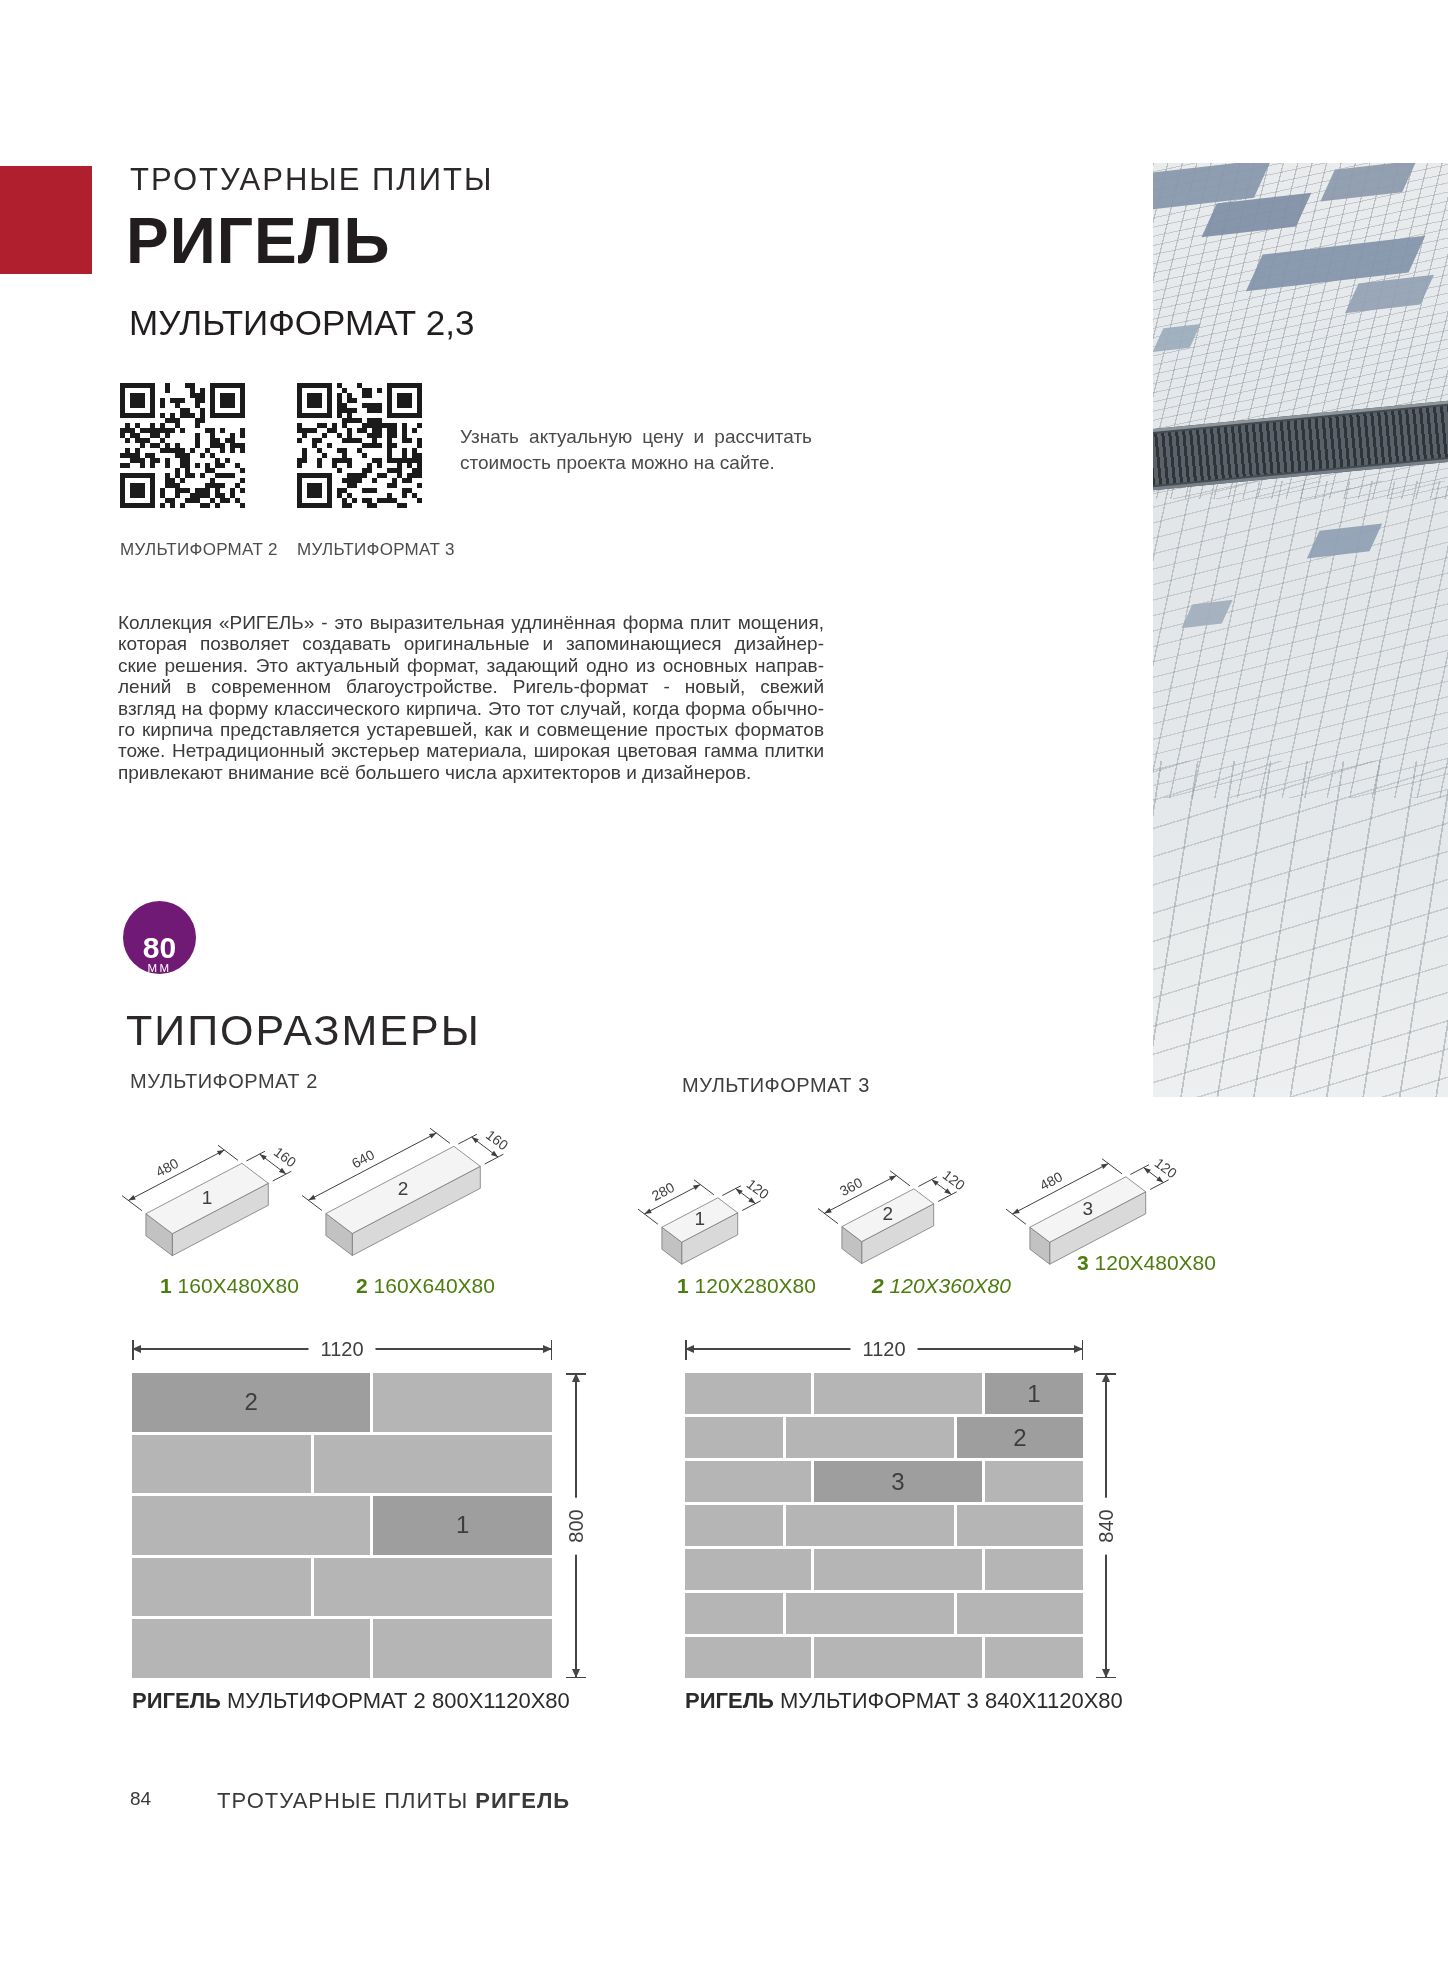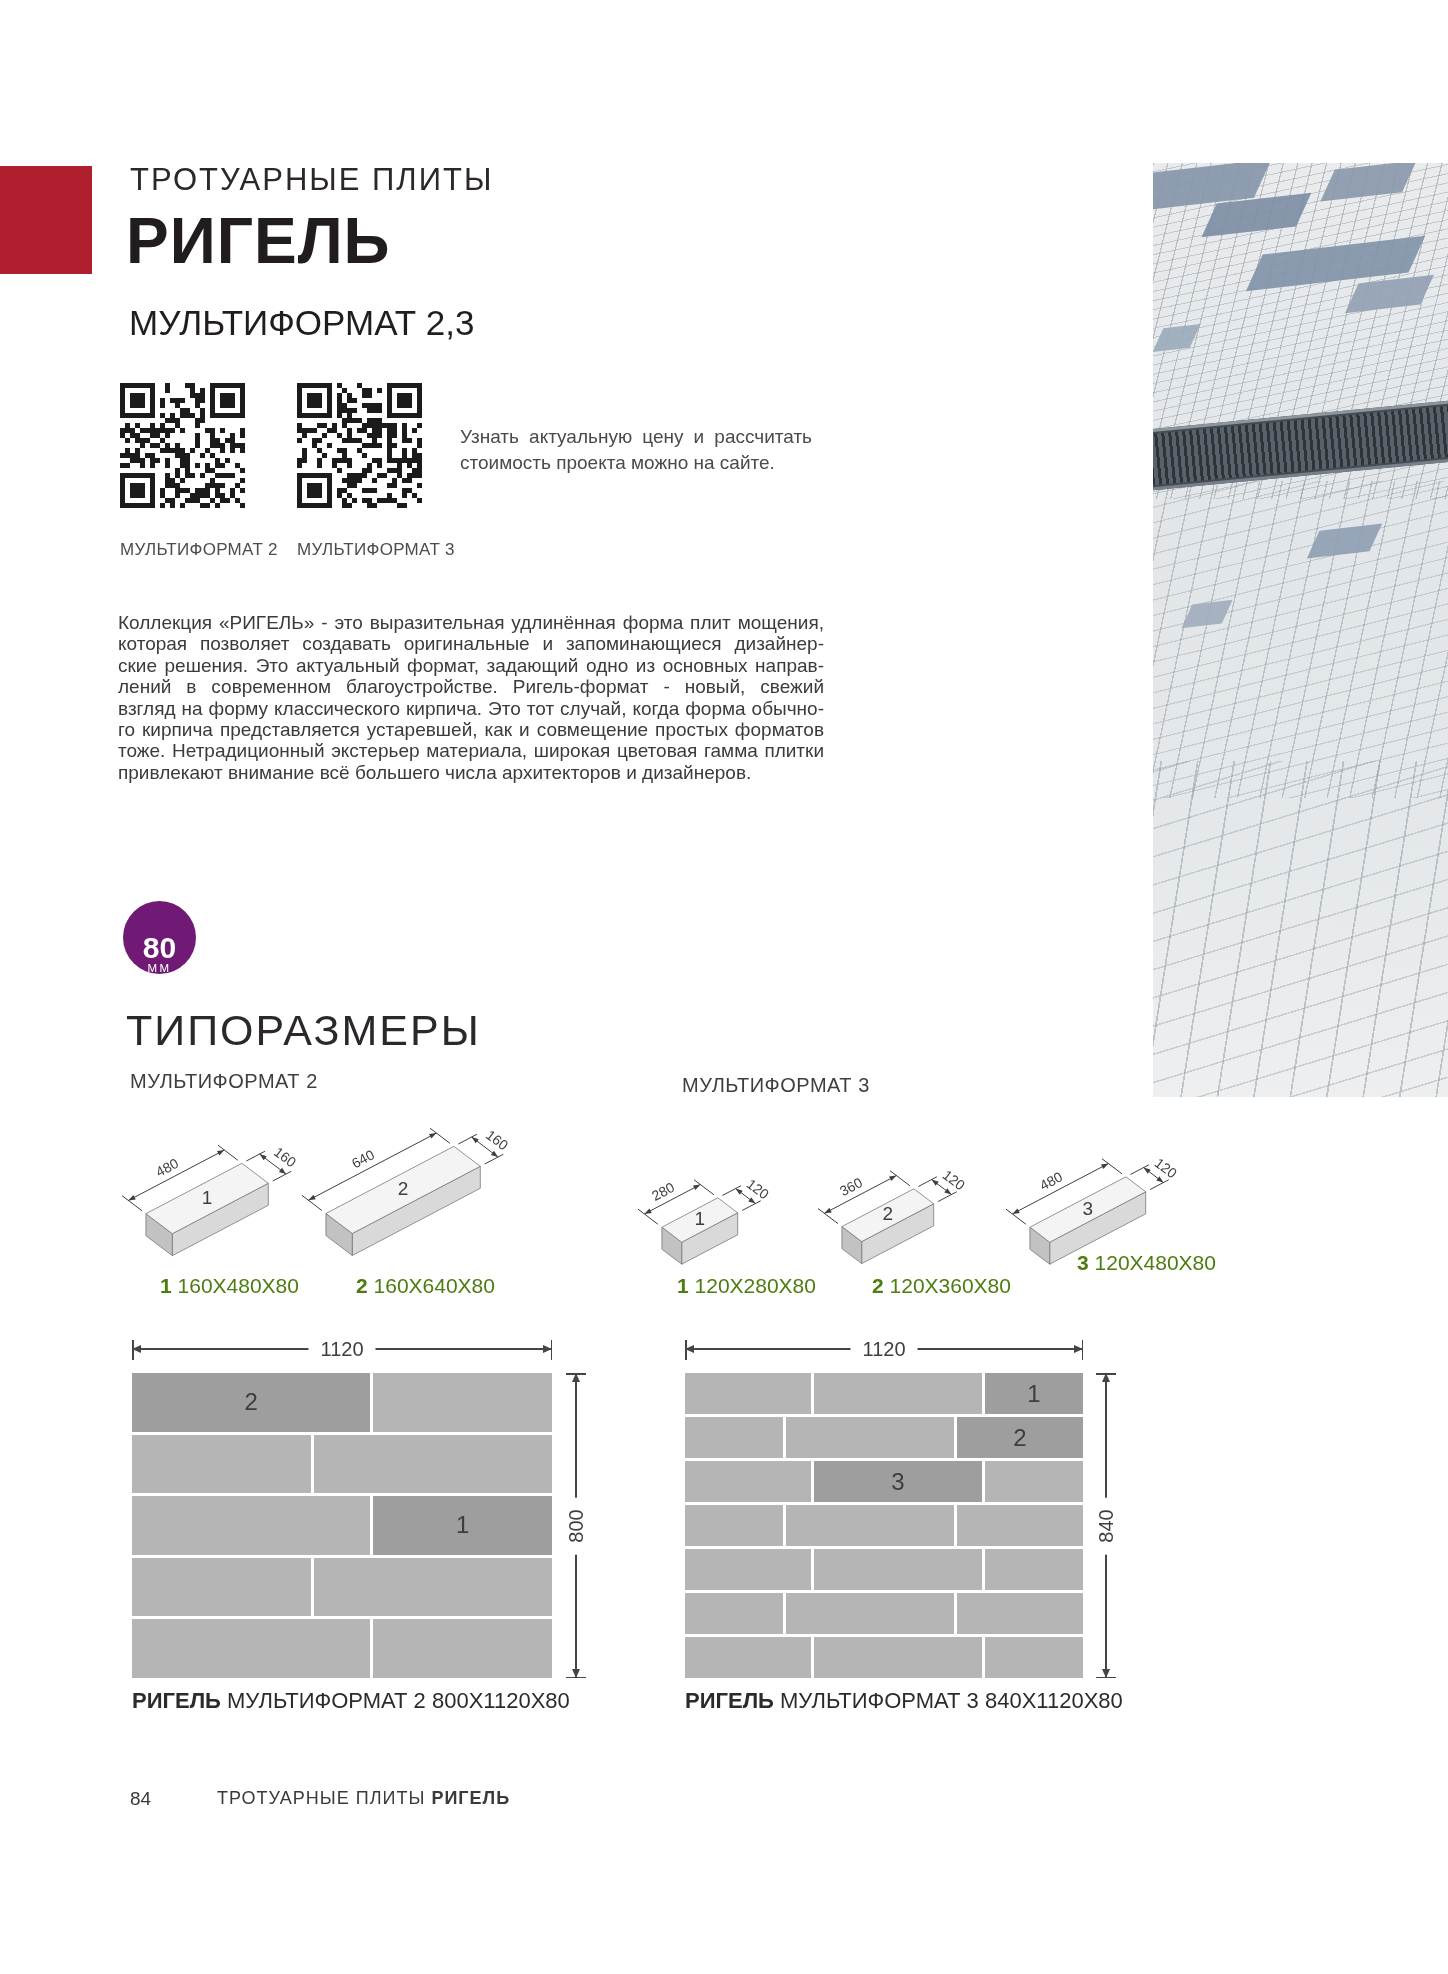--- a/index.html
+++ b/index.html
@@ -60,21 +60,21 @@
   .dimv .arr.b{bottom:0;border-top:9px solid #454545}
   .dimv .tick{position:absolute;left:-9px;width:20px;height:1.5px;background:#454545}
   .dimv .tick.t{top:0}.dimv .tick.b{bottom:0}
   .dimv .lab{position:absolute;left:1px;top:50%;transform:translate(-50%,-50%) rotate(-90deg);
              background:#fff;padding:0 12px;font-size:20px;color:#3f3f3f;white-space:nowrap}
   .dcaption{position:absolute;font-size:22px;color:#2b2b2b;white-space:nowrap}
   .dcaption b{font-weight:700}
 
   
   .footer-num{left:130px;top:1788px;font-size:19px;color:#3a3a3a}
-  .footer-text{left:217px;top:1788px;font-size:18px;color:#3a3a3a;letter-spacing:1px}
+  .footer-text{left:217px;top:1788px;font-size:22px;color:#3a3a3a;letter-spacing:1px}
   .footer-text b{font-weight:700}
 
   
   .photo{left:1153px;top:163px;width:295px;height:934px;overflow:hidden}
   .ph-base{position:absolute;inset:0;background:linear-gradient(183deg,#e9ebed 0%,#e2e6e8 40%,#e5e8ea 72%,#edeff0 100%)}
   .ph-j1{position:absolute;left:-10%;right:-10%;top:0;height:36%;
      background:repeating-linear-gradient(104deg,rgba(148,156,162,.55) 0 1.2px,transparent 1.2px 14px),
                 repeating-linear-gradient(-12deg,rgba(160,168,173,.5) 0 1px,transparent 1px 9px)}
   .ph-j2{position:absolute;left:-10%;right:-10%;top:34%;height:34%;
      background:repeating-linear-gradient(102deg,rgba(148,156,162,.5) 0 1.4px,transparent 1.4px 22px),
@@ -603,21 +603,21 @@
           <polygon points="84.37673718523209,14.5546495307672 79.38752000274027,20.110521371075293 76.97038372799267,15.506452276317987" fill="#3f3f3f"></polygon>
           <line x1="106.33975395881002" y1="25.515349171717773" x2="124.93310991840684" y2="15.753837292929447" stroke="#3f3f3f" stroke-width="1"></line>
           <line x1="126.13975395881002" y1="40.51534917171777" x2="144.73310991840685" y2="30.753837292929447" stroke="#3f3f3f" stroke-width="1"></line>
           <line x1="119.62072250137919" y1="18.542840686868963" x2="139.42072250137917" y2="33.54284068686896" stroke="#3f3f3f" stroke-width="1"></line>
           <polygon points="119.62072250137919,18.542840686868963 126.77039752724546,20.697404917636774 123.63033754966905,24.84228408803763" fill="#3f3f3f"></polygon>
           <polygon points="139.42072250137917,33.54284068686896 132.2710474755129,31.388276456101153 135.4111074530893,27.243397285700297" fill="#3f3f3f"></polygon>
           <text x="39.60872355553796" y="26.812214962817116" text-anchor="middle" dominant-baseline="middle" font-size="14" fill="#3f3f3f" transform="rotate(-27.699472808054992 39.60872355553796 26.812214962817116)">360</text>
           <text x="141.03089523827245" y="20" text-anchor="middle" dominant-baseline="middle" font-size="14" fill="#3f3f3f" transform="rotate(37.14668669802178 141.03089523827245 20)">120</text>
           <text x="75.81276444462031" y="54.23951866666737" text-anchor="middle" dominant-baseline="middle" font-size="19" fill="#3f3f3f">2</text>
         </svg></div>
-      <div class="abs brick-caption" style="left: 872px; top: 1274px;"><b>2</b> <span>120X360X80</span></div>
+      <div class="abs brick-caption" style="left: 872px; top: 1274px; font-style: italic;"><b>2</b> <span>120X360X80</span></div>
       <div class="abs" style="left: 1000px; top: 1148.76px;"><svg width="186" height="122">
           <polygon points="49.7,93.2 145.7,42.8 145.7,64.8 49.7,115.2" fill="#d9d9d9" stroke="#7a7a7a" stroke-width="0.8"></polygon>
           <polygon points="29.9,78.2 49.7,93.2 49.7,115.2 29.9,100.2" fill="#c2c2c2" stroke="#7a7a7a" stroke-width="0.8"></polygon>
           <polygon points="29.9,78.2 125.9,27.8 145.7,42.8 49.7,93.2" fill="#f4f4f4" stroke="#7a7a7a" stroke-width="0.8"></polygon>
           <line x1="25.927303703850257" y1="75.22023022669006" x2="6" y2="60.12378802680351" stroke="#3f3f3f" stroke-width="1"></line>
           <line x1="121.92730370385026" y1="24.82023022669007" x2="102" y2="9.723788026803504" stroke="#3f3f3f" stroke-width="1"></line>
           <line x1="12.37673718523208" y1="64.95464953076721" x2="108.37673718523209" y2="14.554649530767207" stroke="#3f3f3f" stroke-width="1"></line>
           <polygon points="12.37673718523208,64.95464953076721 17.365954367723894,59.39877769045911 19.78309064247148,64.00284678521642" fill="#3f3f3f"></polygon>
           <polygon points="108.37673718523209,14.554649530767207 103.38752000274027,20.1105213710753 100.9703837279927,15.506452276317994" fill="#3f3f3f"></polygon>
           <line x1="130.33975395881004" y1="25.51534917171778" x2="148.93310991840684" y2="15.753837292929447" stroke="#3f3f3f" stroke-width="1"></line>

